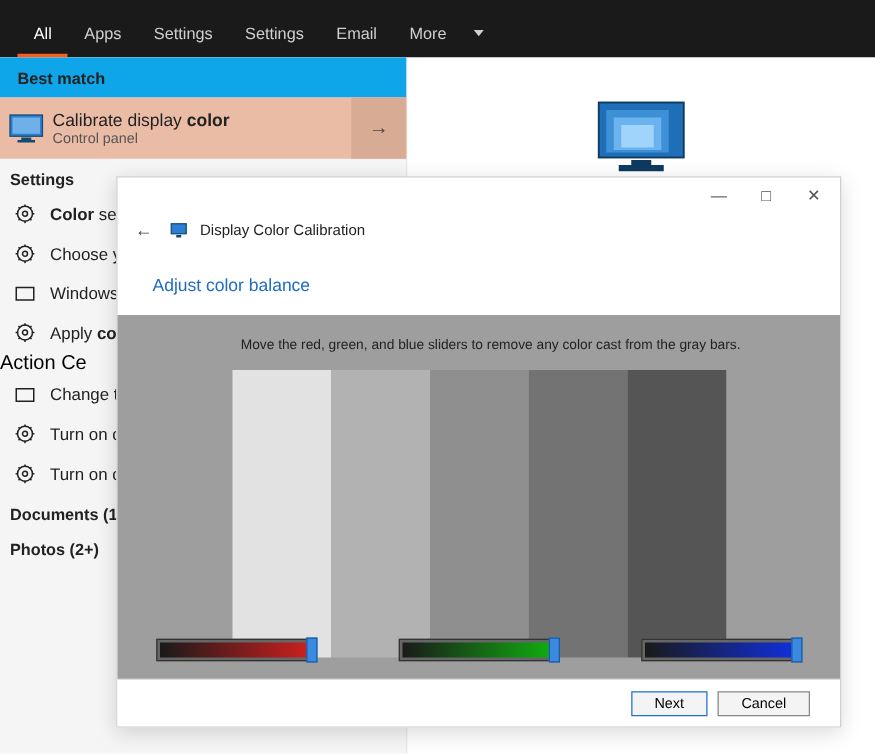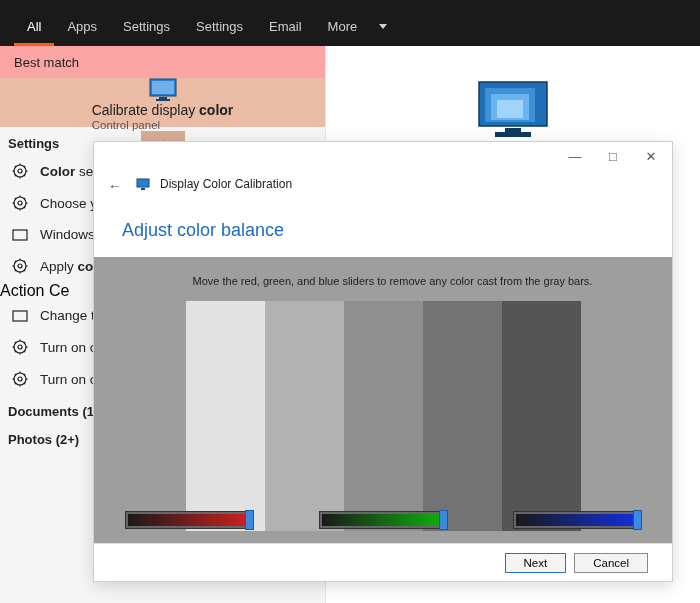--- a/index.html
+++ b/index.html
@@ -8,22 +8,22 @@
 
 .topbar { background: #1a1a1a; height: 46px; display: flex; align-items: flex-end; padding-left: 14px; }
 .tab { color: #d0d0d0; font-size: 13px; padding: 10px 13px 12px 13px; cursor: pointer; }
 .tab.active { color: #fff; border-bottom: 3px solid #ff5c1a; padding-bottom: 9px; }
 .tab.more { display: flex; align-items: center; gap: 22px; }
 .chev-down { width: 0; height: 0; border-left: 4px solid transparent; border-right: 4px solid transparent; border-top: 5px solid #d0d0d0; display: inline-block; }
 
 
 .results { display: flex; height: 557px; }
 .left { width: 326px; background: #f5f5f5; border-right: 1px solid #e5e5e5; display: flex; flex-direction: column; }
-.header-row { padding: 9px 14px 8px 14px; font-size: 13px; font-weight: 400; color: #222; background: #fca5a5; }
-.bestmatch { display: flex; align-items: center; background: #eabca6; height: 49px; flex-direction: column; }
+.header-row { padding: 9px 14px 8px 14px; font-size: 13px; font-weight: 700; color: #222; background: #0ea5e9; }
+.bestmatch { display: flex; align-items: center; background: #eabca6; height: 49px; }
 .bm-icon { width: 42px; display: flex; align-items: center; justify-content: center; }
 .bm-text { flex: 1; }
 .bm-title { font-size: 14px; color: #222; }
 .bm-title b { font-weight: 600; }
 .bm-sub { font-size: 11.5px; color: #555; margin-top: 1px; }
 .bm-arrow { width: 44px; height: 49px; background: #d8ab95; display: flex; align-items: center; justify-content: center; }
 .arrow-glyph { font-size: 16px; color: #444; }
 
 .row { display: flex; align-items: center; padding: 8px 10px 8px 10px; gap: 10px; color: #222; }
 .row .ricon { width: 20px; display: flex; justify-content: center; color: #333; }
@@ -41,21 +41,21 @@
 .calwin { position: absolute; left: 93px; top: 141px; width: 580px; height: 441px; background: #fff; border: 1px solid #cfcfcf; box-shadow: 0 4px 16px rgba(0,0,0,0.15); display: flex; flex-direction: column; }
 .calbar { height: 28px; display: flex; align-items: center; padding: 0 2px 0 6px; }
 .calbar .spacer { flex: 1; }
 .tb-btn { width: 38px; height: 28px; display: flex; align-items: center; justify-content: center; color: #555; font-size: 13px; }
 
 .cal-head { display: flex; align-items: center; padding: 4px 10px 8px 10px; gap: 10px; }
 .back-arrow { font-size: 14px; color: #444; padding: 2px 4px; }
 .app-icon { width: 14px; height: 14px; display: inline-block; }
 .cal-title { font-size: 12px; color: #222; }
 
-.cal-sub { padding: 18px 0 16px 28px; font-size: 18px; color: #206bc4; }
+.cal-sub { padding: 18px 0 16px 28px; font-size: 14px; color: #206bc4; }
 
 .cal-body { flex: 1; background: #9e9e9e; display: flex; flex-direction: column; align-items: center; padding: 18px 0 0 0; position: relative; }
 .instr { font-size: 11px; color: #222; margin-bottom: 14px; margin-left: 19px; }
 .bars { display: flex; gap: 0; }
 .bar { width: 79px; height: 230px; }
 .sliders { display: flex; gap: 66px; position: absolute; bottom: 14px; }
 .slider { width: 128px; height: 18px; position: relative; background: #666; border: 1px solid #333; }
 .sgrad { position: absolute; inset: 2px; }
 .sthumb { position: absolute; right: -2px; top: -2px; width: 9px; height: 20px; background: #3a8be0; border: 1px solid #1a5aa0; }
 

